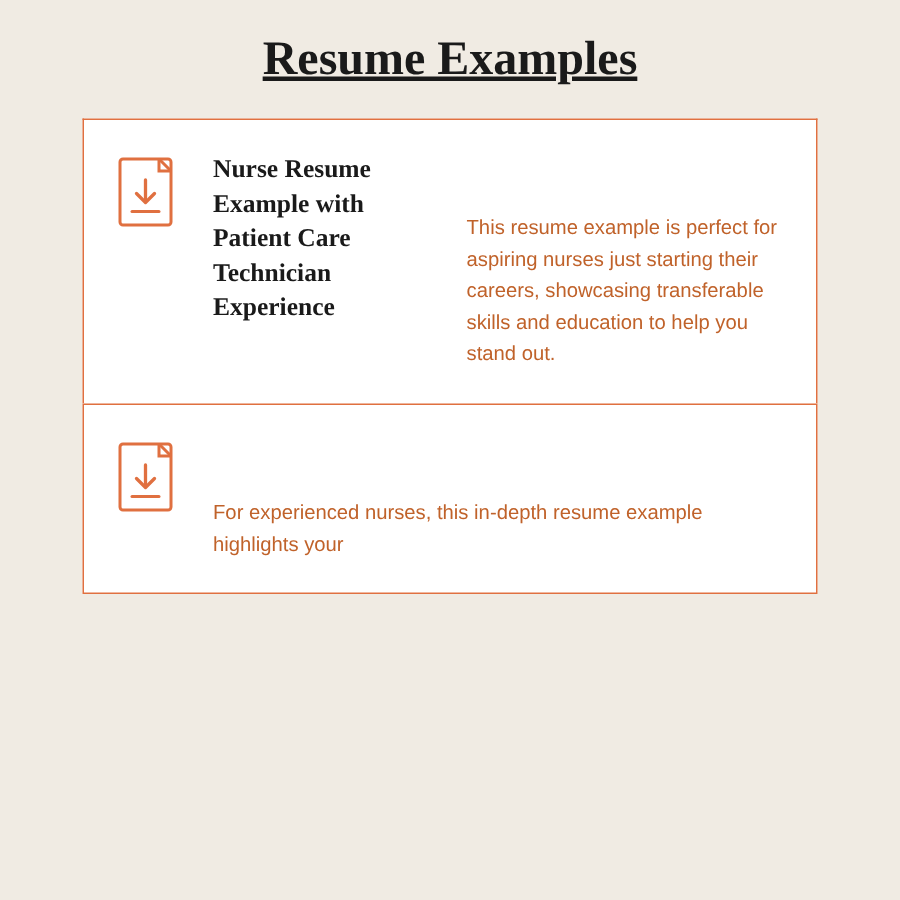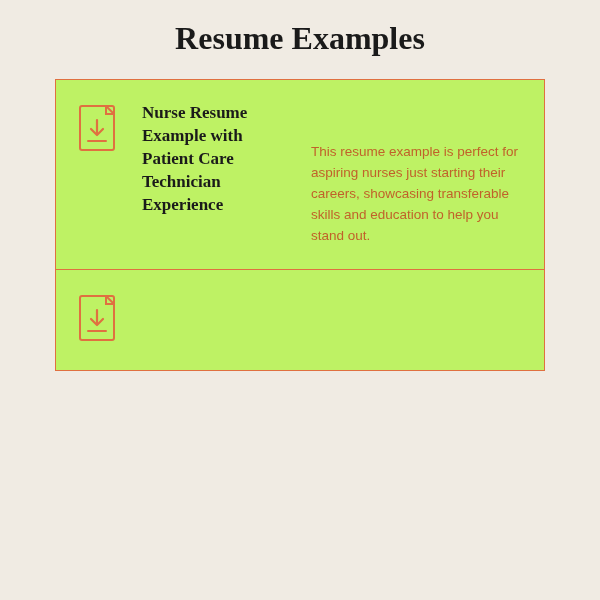--- a/index.html
+++ b/index.html
@@ -19,24 +19,25 @@
       padding: 20px 55px;
     }
 
     .page-title {
       font-size: 32px;
       font-weight: 700;
       color: #1a1a1a;
       text-align: center;
       margin-bottom: 22px;
       font-family: Georgia, serif;
+      text-decoration: underline;
     }
 
     .card {
-      background-color: #bef264;
+      background-color: #ffffff;
       border: 1.5px solid #e07040;
       padding: 22px 20px;
       margin-bottom: 0;
       display: flex;
       align-items: flex-start;
       gap: 18px;
     }
 
     .card:first-of-type {
       border-bottom: none;
@@ -118,15 +119,18 @@
       <svg viewBox="0 0 44 52" fill="none" xmlns="http://www.w3.org/2000/svg">
         <rect x="2" y="2" width="34" height="44" rx="2" fill="none" stroke="#e07040" stroke-width="2"></rect>
         <path d="M28 2 L36 10" stroke="#e07040" stroke-width="2"></path>
         <path d="M28 2 L28 10 L36 10" fill="none" stroke="#e07040" stroke-width="2"></path>
         <line x1="19" y1="16" x2="19" y2="30" stroke="#e07040" stroke-width="2.2" stroke-linecap="round"></line>
         <polyline points="13,25 19,31 25,25" fill="none" stroke="#e07040" stroke-width="2.2" stroke-linecap="round" stroke-linejoin="round"></polyline>
         <line x1="10" y1="37" x2="28" y2="37" stroke="#e07040" stroke-width="2" stroke-linecap="round"></line>
       </svg>
     </div>
     <div class="card-content">
+      <div class="card-description">
+        For experienced nurses, this in-depth resume example highlights your
+      </div>
     </div>
   </div>
 </div>
 
 </body></html>

